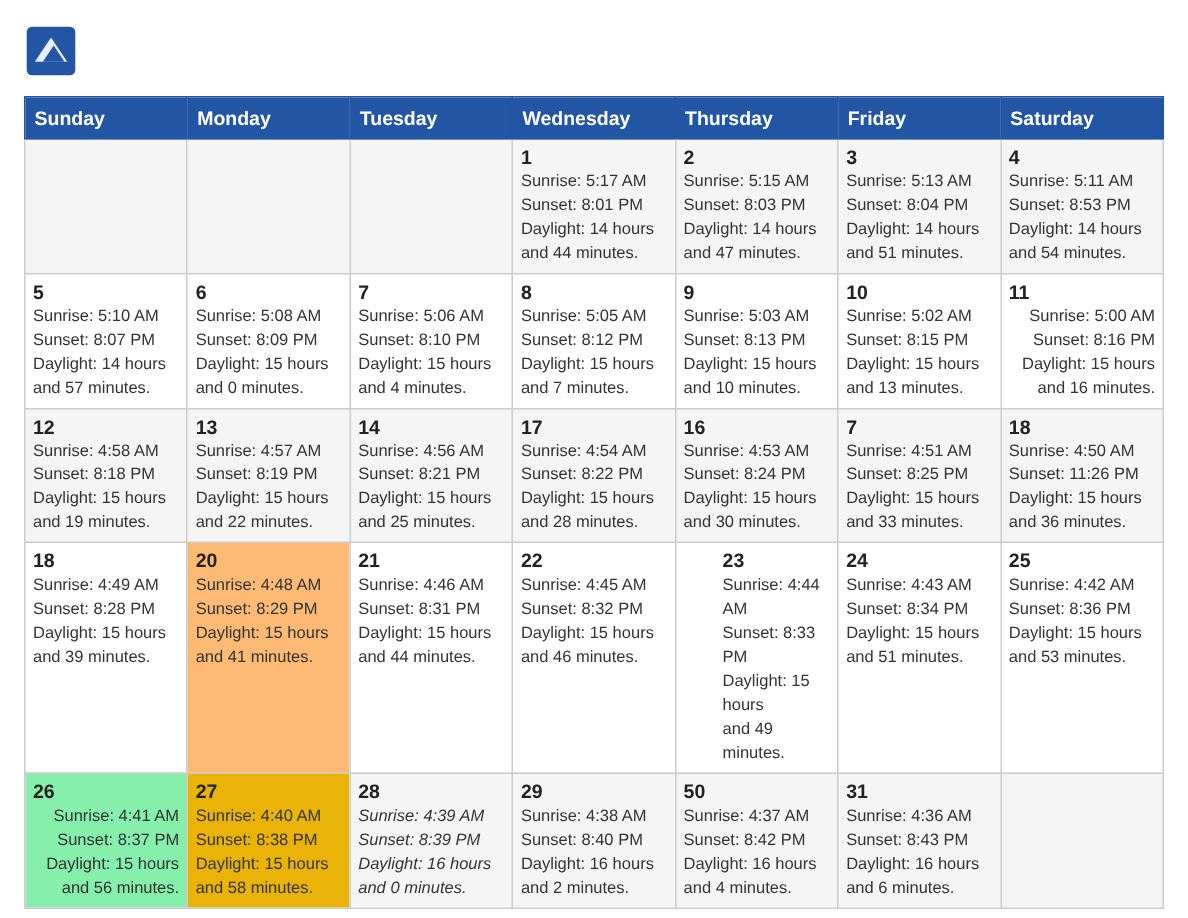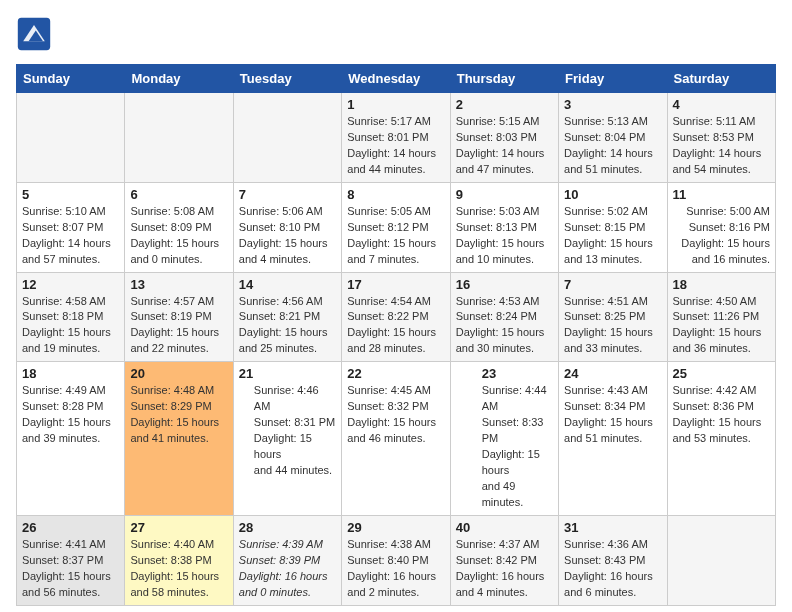--- a/index.html
+++ b/index.html
@@ -270,21 +270,21 @@
         </td>
         <td style="background: #fdba74; margin-left: 40px;">
           <span class="day-num">20</span>
           <div class="day-info" style="white-space: pre-line;">Sunrise: 4:48 AM
 Sunset: 8:29 PM
 Daylight: 15 hours
 and 41 minutes.</div>
         </td>
         <td style="background: rgb(255, 255, 255);">
           <span class="day-num">21</span>
-          <div class="day-info" style="white-space: pre-line; margin-left: 15px;">Sunrise: 4:46 AM
+          <div class="day-info" style="white-space: pre-line;">Sunrise: 4:46 AM
 Sunset: 8:31 PM
 Daylight: 15 hours
 and 44 minutes.</div>
         </td>
         <td style="background: rgb(255, 255, 255);">
           <span class="day-num">22</span>
           <div class="day-info" style="white-space: pre-line;">Sunrise: 4:45 AM
 Sunset: 8:32 PM
 Daylight: 15 hours
 and 46 minutes.</div>
@@ -305,28 +305,28 @@
         </td>
         <td style="background: rgb(255, 255, 255);">
           <span class="day-num">25</span>
           <div class="day-info" style="white-space: pre-line;">Sunrise: 4:42 AM
 Sunset: 8:36 PM
 Daylight: 15 hours
 and 53 minutes.</div>
         </td>
       </tr>
       <tr>
-        <td style="background: #e5e5e5; margin-top: 40px;">
+        <td style="background: #86efac; margin-top: 40px;">
           <span class="day-num">26</span>
-          <div class="day-info" style="white-space: pre-line;">Sunrise: 4:41 AM
+          <div class="day-info" style="white-space: pre-line; text-align: right;">Sunrise: 4:41 AM
 Sunset: 8:37 PM
 Daylight: 15 hours
 and 56 minutes.</div>
         </td>
-        <td style="background: #fef9c3;">
+        <td style="background: #eab308;">
           <span class="day-num">27</span>
           <div class="day-info" style="white-space: pre-line;">Sunrise: 4:40 AM
 Sunset: 8:38 PM
 Daylight: 15 hours
 and 58 minutes.</div>
         </td>
         <td style="background: rgb(245, 245, 245);">
           <span class="day-num">28</span>
           <div class="day-info" style="white-space: pre-line; font-style: italic;">Sunrise: 4:39 AM
 Sunset: 8:39 PM
@@ -334,21 +334,21 @@
 and 0 minutes.</div>
         </td>
         <td style="background: rgb(245, 245, 245);">
           <span class="day-num">29</span>
           <div class="day-info" style="white-space: pre-line;">Sunrise: 4:38 AM
 Sunset: 8:40 PM
 Daylight: 16 hours
 and 2 minutes.</div>
         </td>
         <td style="background: rgb(245, 245, 245);">
-          <span class="day-num">40</span>
+          <span class="day-num">50</span>
           <div class="day-info" style="white-space: pre-line;">Sunrise: 4:37 AM
 Sunset: 8:42 PM
 Daylight: 16 hours
 and 4 minutes.</div>
         </td>
         <td style="background: rgb(245, 245, 245);">
           <span class="day-num">31</span>
           <div class="day-info" style="white-space: pre-line;">Sunrise: 4:36 AM
 Sunset: 8:43 PM
 Daylight: 16 hours

